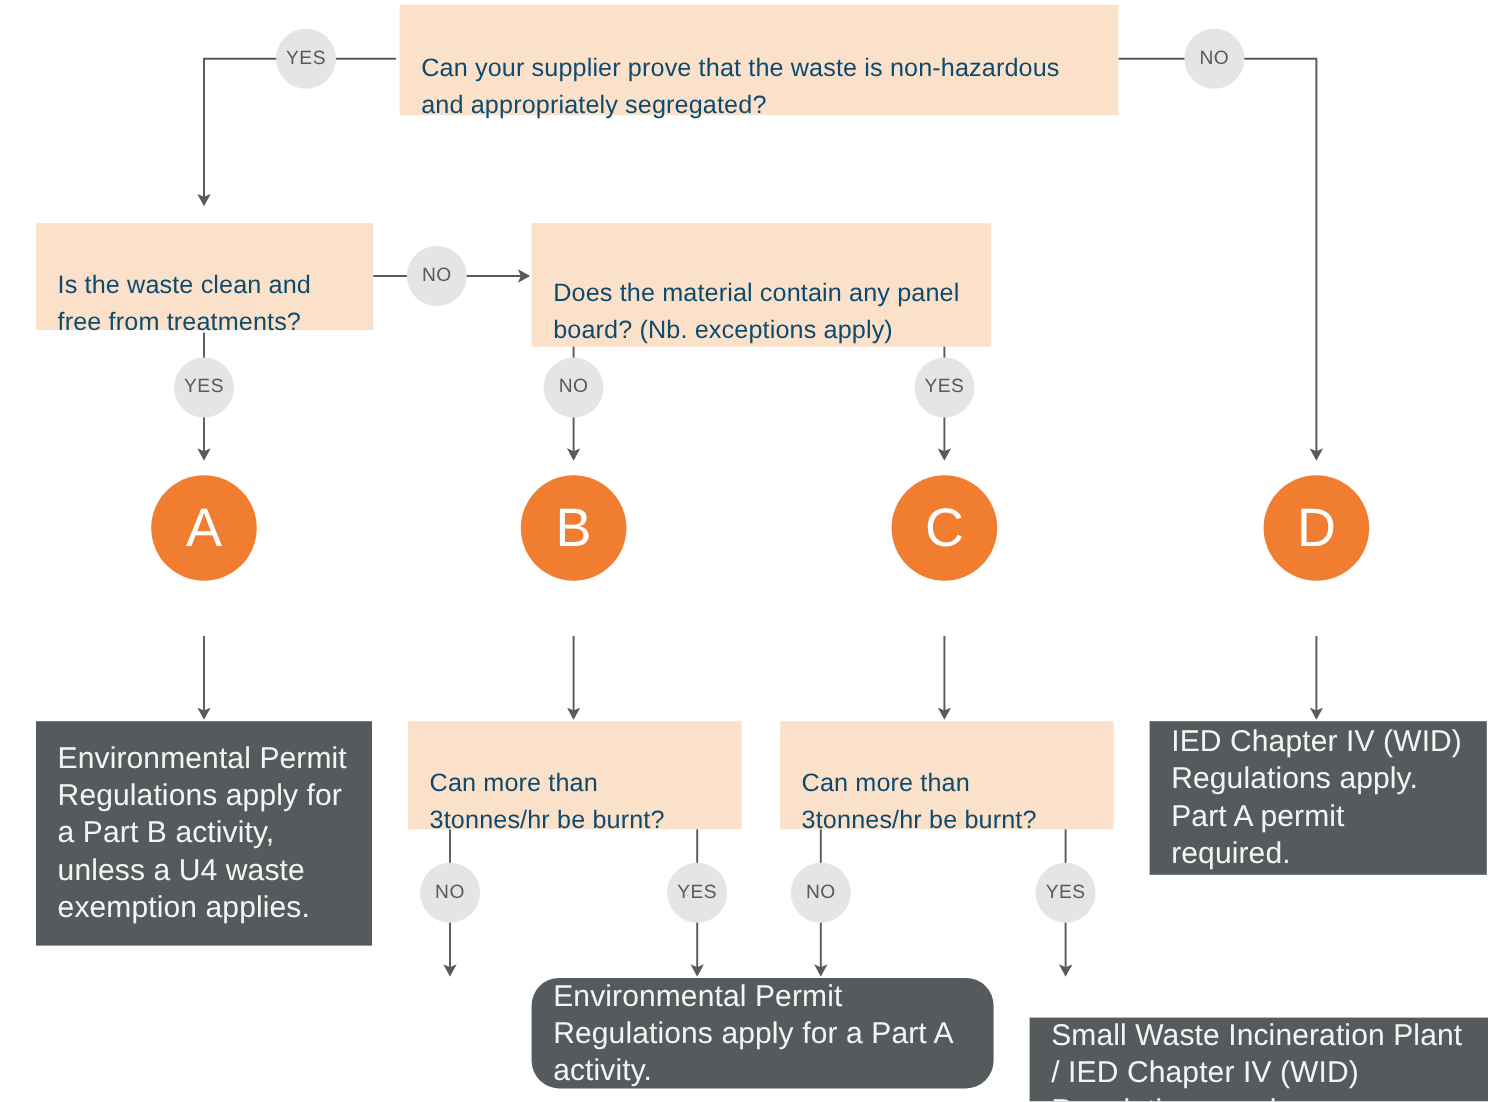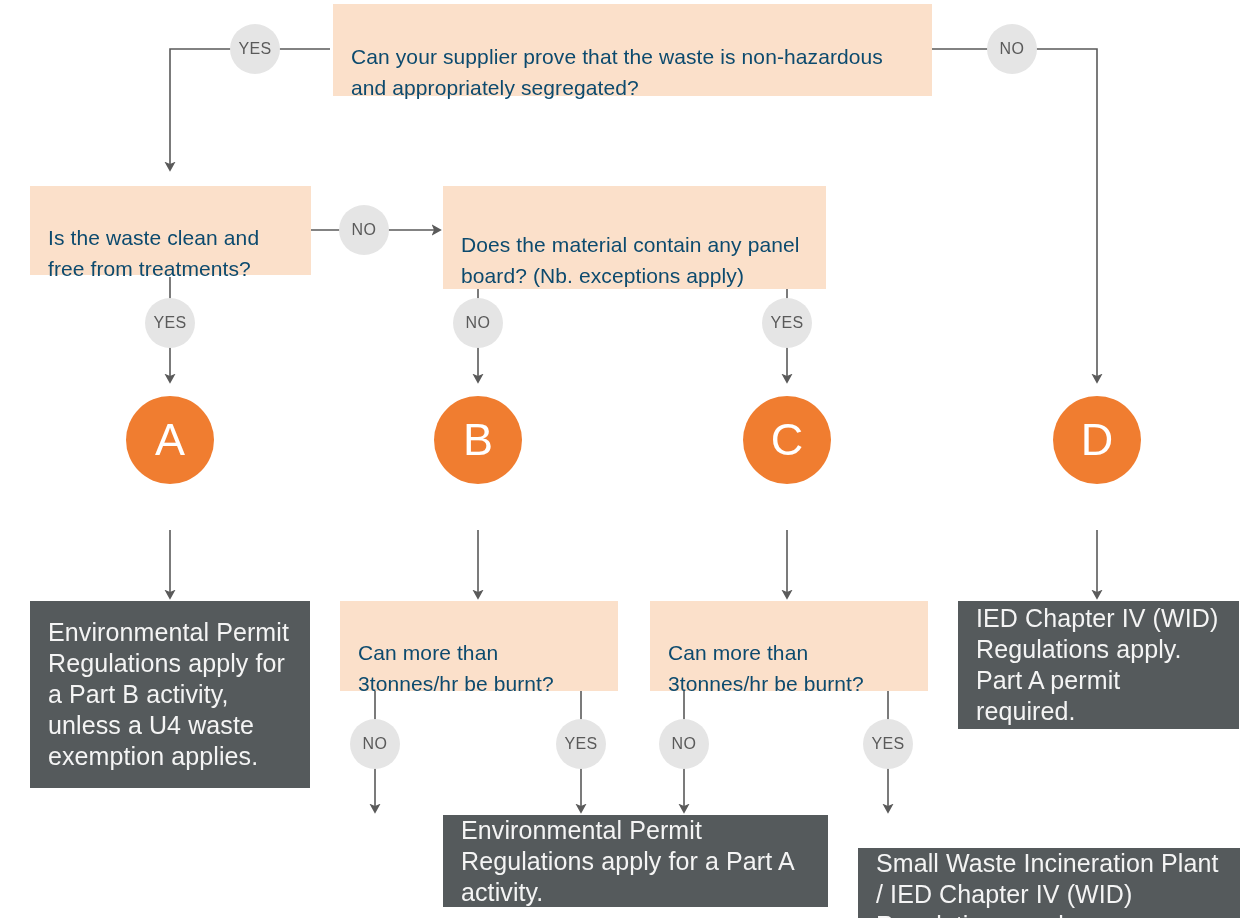--- a/index.html
+++ b/index.html
@@ -190,21 +190,21 @@
     <span>YES</span>
   </div>
   <div class="gcircle" style="left:659px; top:719px;">
     <span>NO</span>
   </div>
   <div class="gcircle" style="left:863px; top:719px;">
     <span>YES</span>
   </div>
 
 
-  <div class="rbox" style="left:443px; top:815px; width:385px; height:92px;">
+  <div class="rbox" style="left:443px; top:815px; width:385px; height:92px;border-radius:23px;">
     <span class="txt">Environmental Permit Regulations apply for a Part A activity.</span>
   </div>
 
   <div class="rbox" style="left:858px; top:815px; width:382px; height:92px;margin-top:33px;">
     <span class="txt">Small Waste Incineration Plant / IED Chapter IV (WID) Regulations apply.</span>
   </div>
 
 </div>
 
 </body></html>

